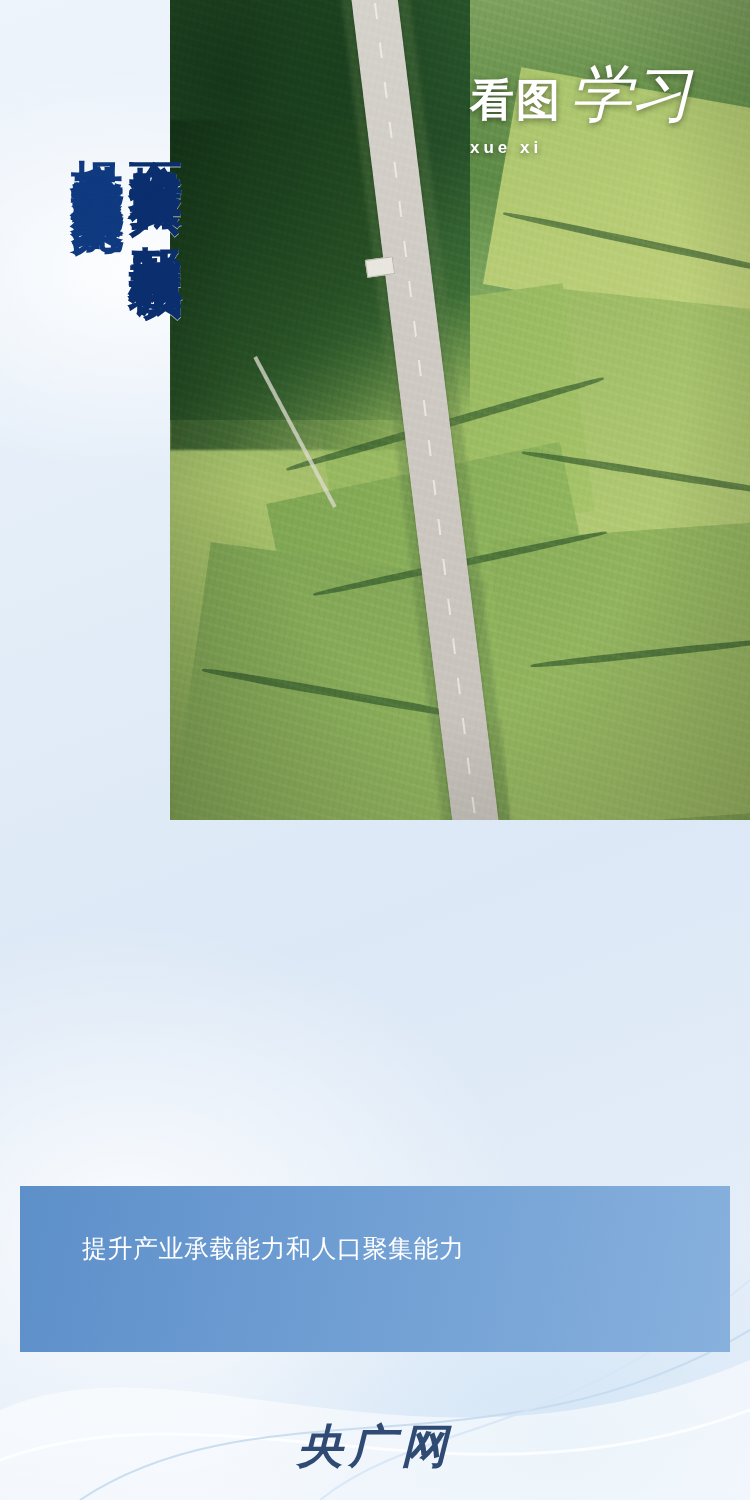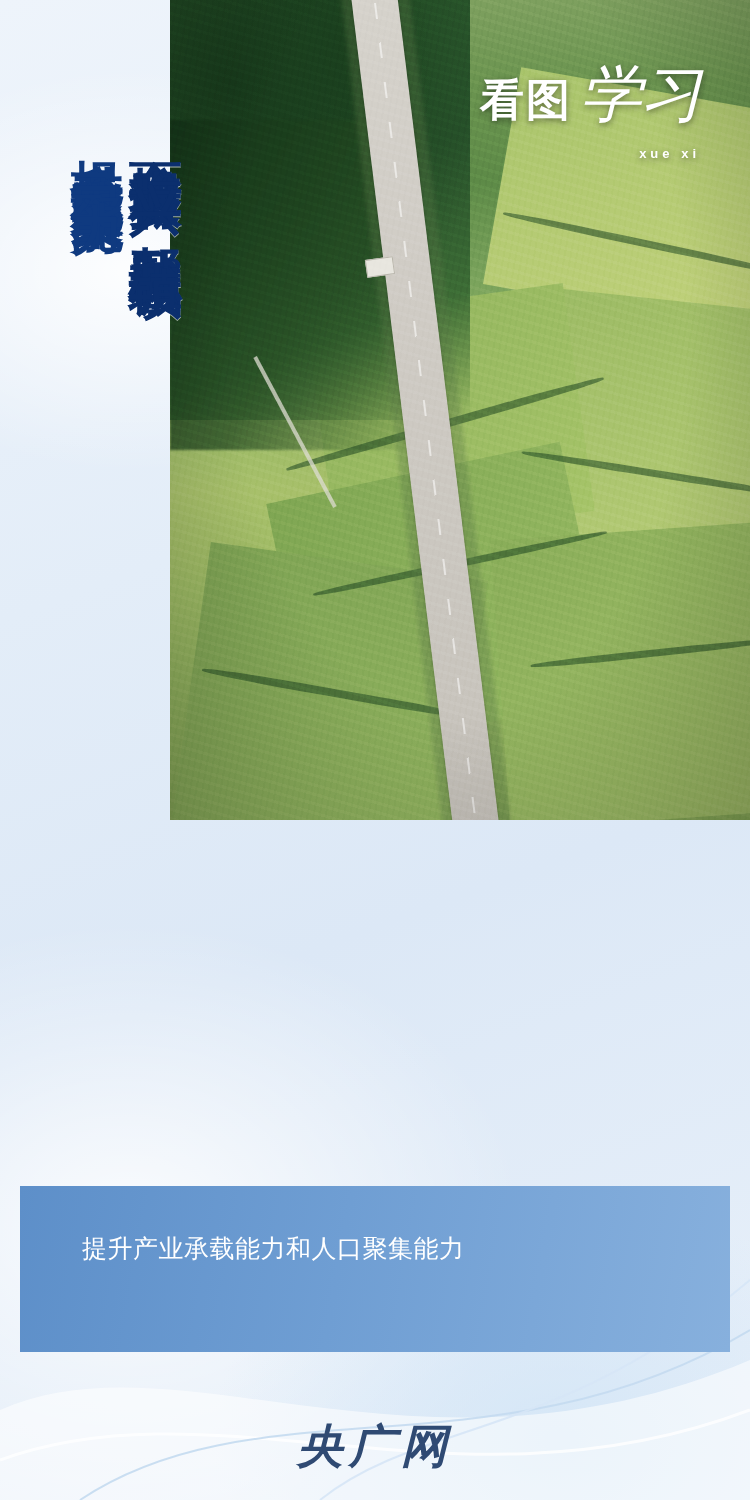--- a/index.html
+++ b/index.html
@@ -148,23 +148,22 @@
     mix-blend-mode: overlay;
   }
   .photo .vignette {
     position: absolute; inset: 0;
     background: radial-gradient(ellipse at 50% 40%, rgba(0,0,0,0) 55%, rgba(0,0,0,0.22) 100%);
   }
 
   
   .logo {
     position: absolute;
-    right: 50px;
+    right: 60px;
     top: 52px;
-    text-align: right;
     color: #ffffff;
     text-shadow: 0 2px 6px rgba(0,0,0,0.45);
     z-index: 6;
   }
   .logo .logo-row {
     display: flex;
     align-items: baseline;
     justify-content: flex-end;
     gap: 8px;
   }
@@ -175,22 +174,22 @@
     font-family: "Liberation Sans", sans-serif;
   }
   .logo .logo-script {
     font-size: 62px;
     font-weight: 400;
     font-style: italic;
     font-family: "Liberation Serif", serif;
     letter-spacing: -2px;
   }
   .logo .logo-pinyin {
-    margin-top: 10px;
-    font-size: 13px;
+    margin-top: 2px;
+    font-size: 17px;
     letter-spacing: 4px;
     font-weight: 700;
     font-family: "Liberation Sans", sans-serif;
   }
 
   
   .headline {
     position: absolute;
     left: 0;
     top: 118px;

